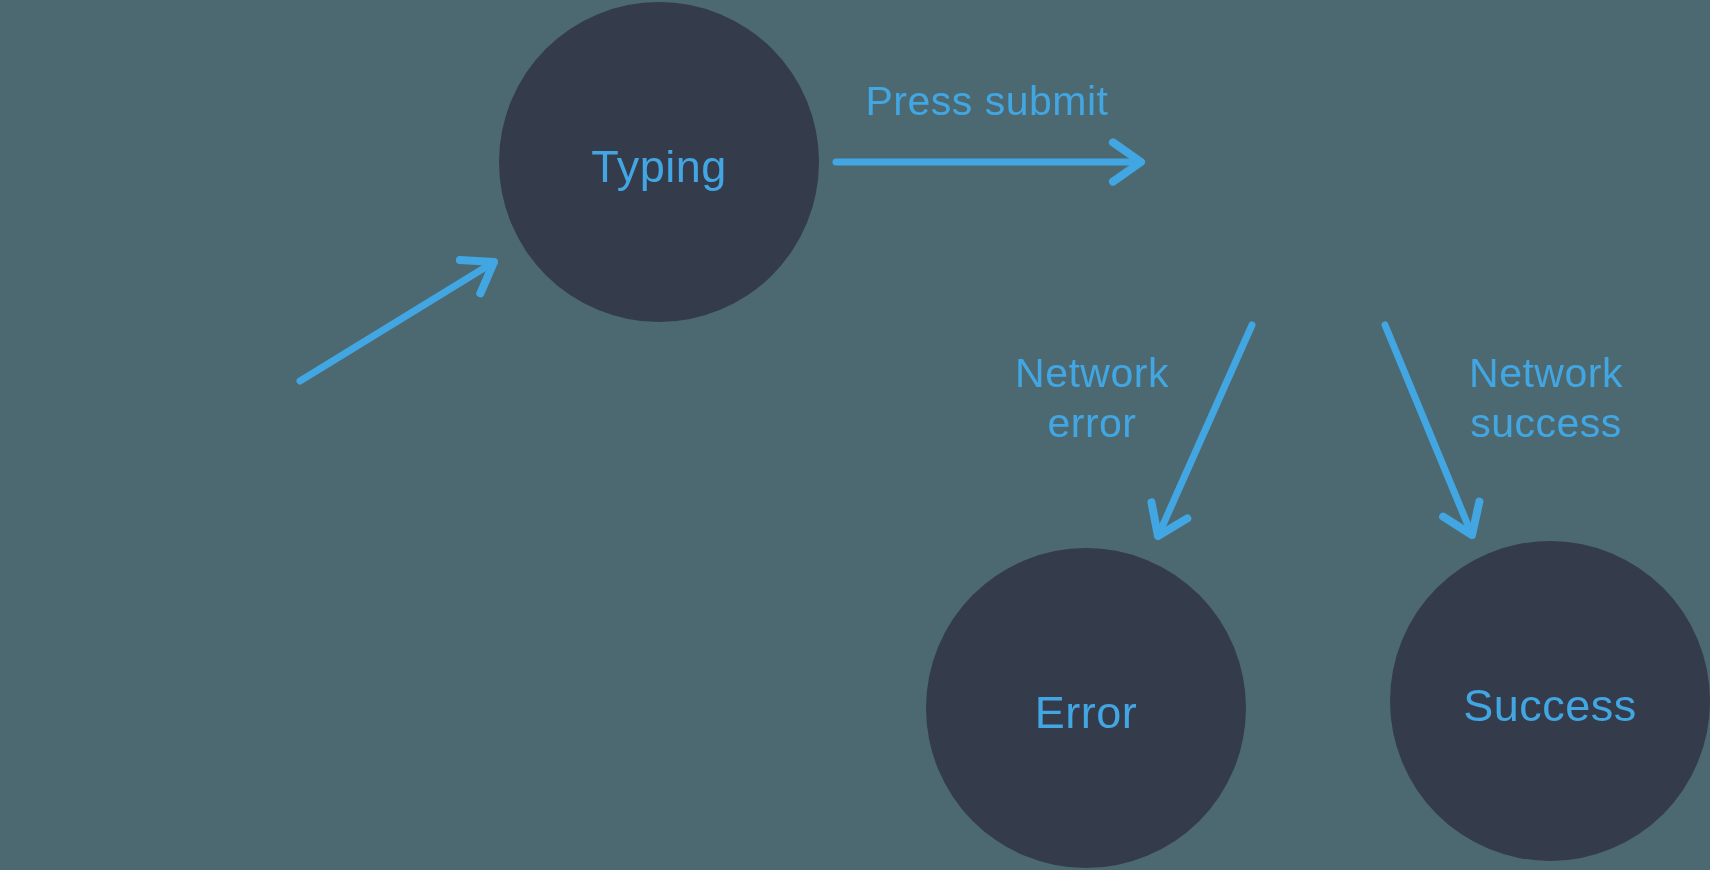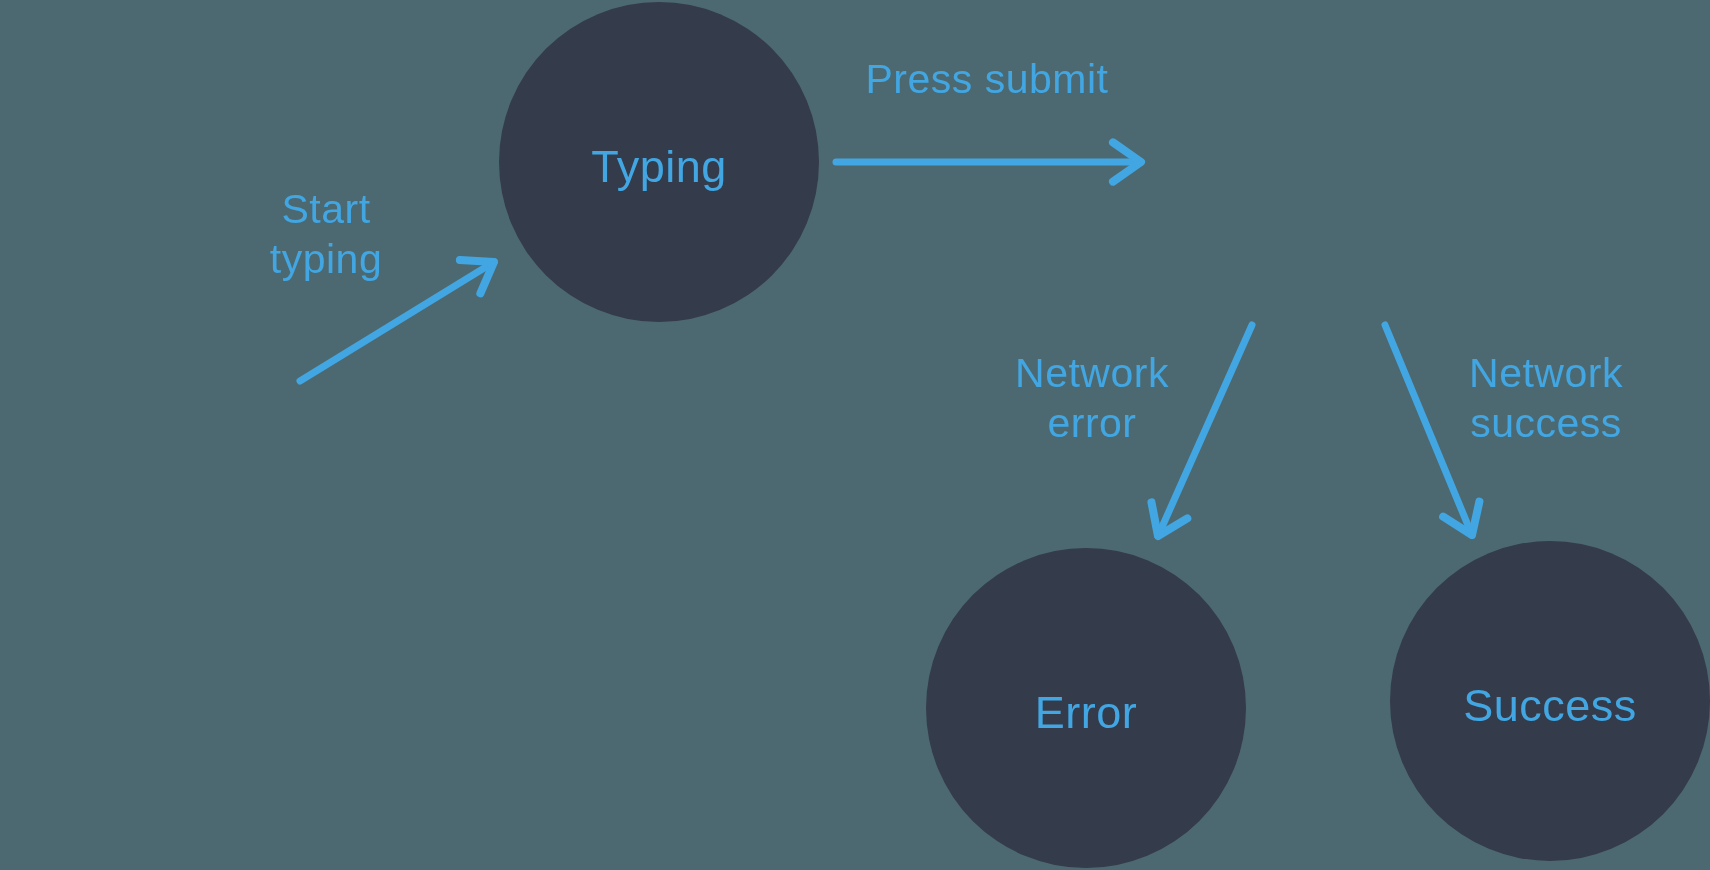--- a/index.html
+++ b/index.html
@@ -91,26 +91,22 @@
 
 
   <div class="node" style="left:926px; top:548px">
     <span class="node-label">Error</span>
   </div>
 
   <div class="node" style="left:1390px; top:541px">
     <span class="node-label">Success</span>
   </div>
 
-  <div class="edge-label" style="left:326px; top:184px">
-    <span class="line">Start</span>
-    <span class="line">typing</span>
-  </div>
 
-  <div class="edge-label" style="left:987px; top:54px">
+  <div class="edge-label" style="left:987px; top:76px">
     <span class="line">Press submit</span>
   </div>
 
   <div class="edge-label" style="left:1092px; top:348px">
     <span class="line">Network</span>
     <span class="line">error</span>
   </div>
 
   <div class="edge-label" style="left:1546px; top:348px">
     <span class="line">Network</span>

